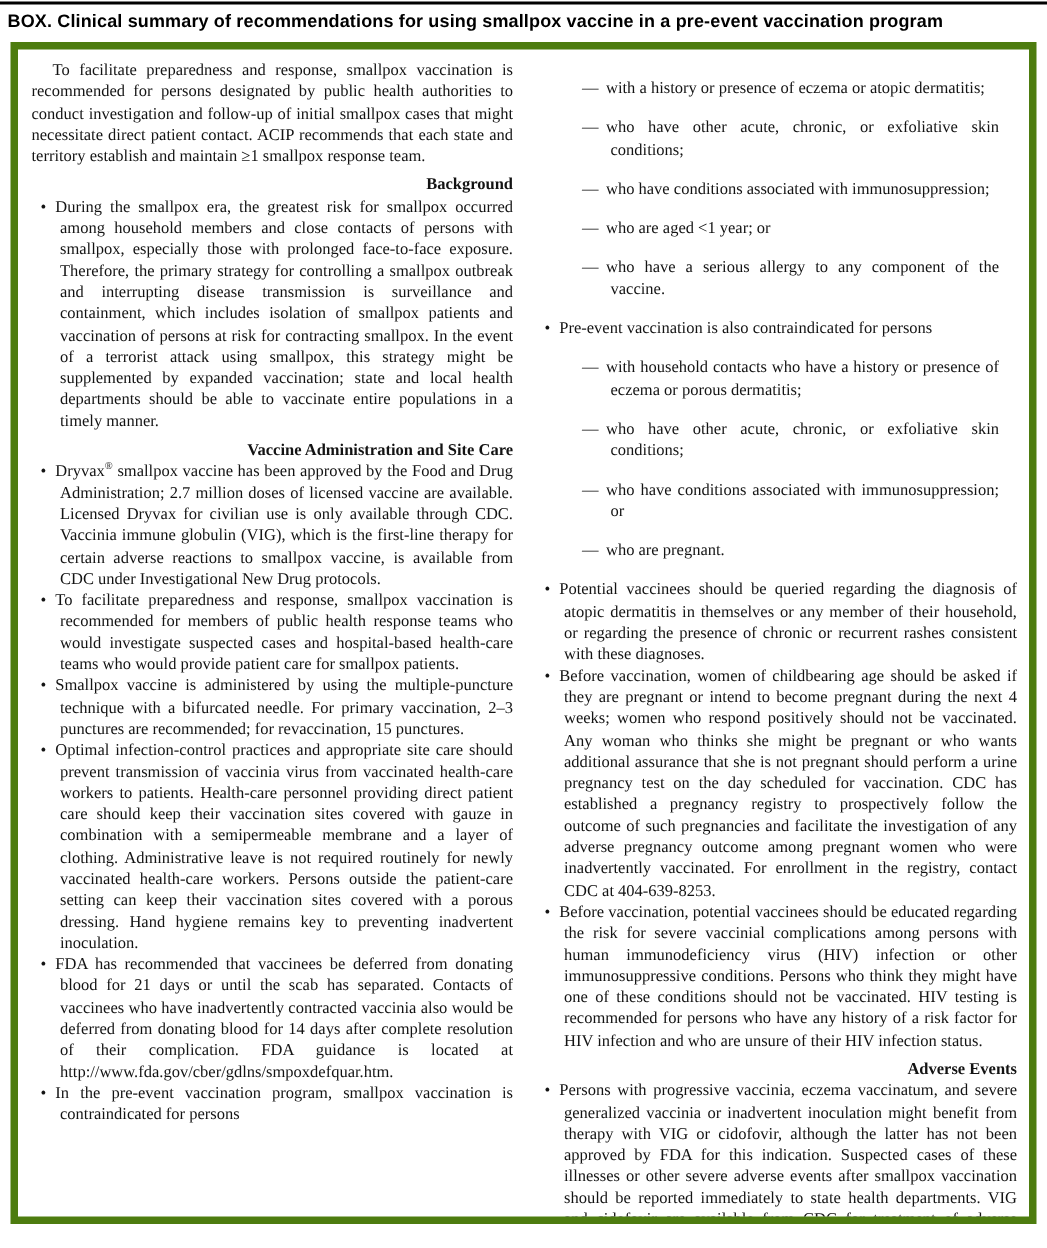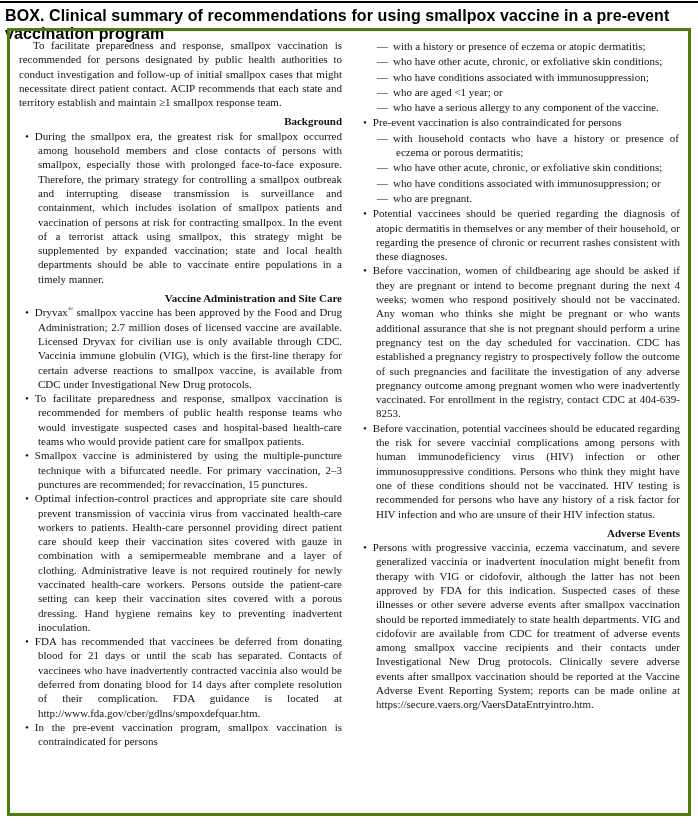--- a/index.html
+++ b/index.html
@@ -22,33 +22,33 @@
     width: 698px;
     border-top: 2px solid #000000;
   }
   .box-title {
     position: absolute;
     top: 7px;
     left: 5px;
     width: 690px;
     margin: 0;
     font-family: "Liberation Sans", sans-serif;
-    font-size: 16px;
+    font-size: 12px;
     font-weight: bold;
     letter-spacing: 0.1px;
     color: #000000;
   }
   .box {
     position: absolute;
     top: 28px;
     left: 7px;
     width: 684px;
     height: 788px;
     box-sizing: border-box;
-    border: 3px solid #4d7c0f;
+    border: 5px solid #4d7c0f;
     padding: 7px 8px 6px 9px;
     display: flex;
     gap: 15px;
     overflow: hidden;
   }
   .col {
     width: 325px;
     font-family: "Liberation Serif", "DejaVu Serif", serif;
     font-size: 11px;
     line-height: 14.3px;
@@ -65,21 +65,21 @@
   }
   .blk-bullet {
     margin: 0;
     padding-left: 19px;
     text-indent: -13px;
   }
   .blk-bullet > .marker {
     margin-right: 6px;
   }
   .blk-dash {
-    margin: 1px;
+    margin: 12px;
     padding-left: 38px;
     text-indent: -19px;
   }
   .blk-dash > .marker {
     margin-right: 5px;
   }
   sup { font-size: 7px; line-height: 0; }
 </style>
 </head>
 <body>

